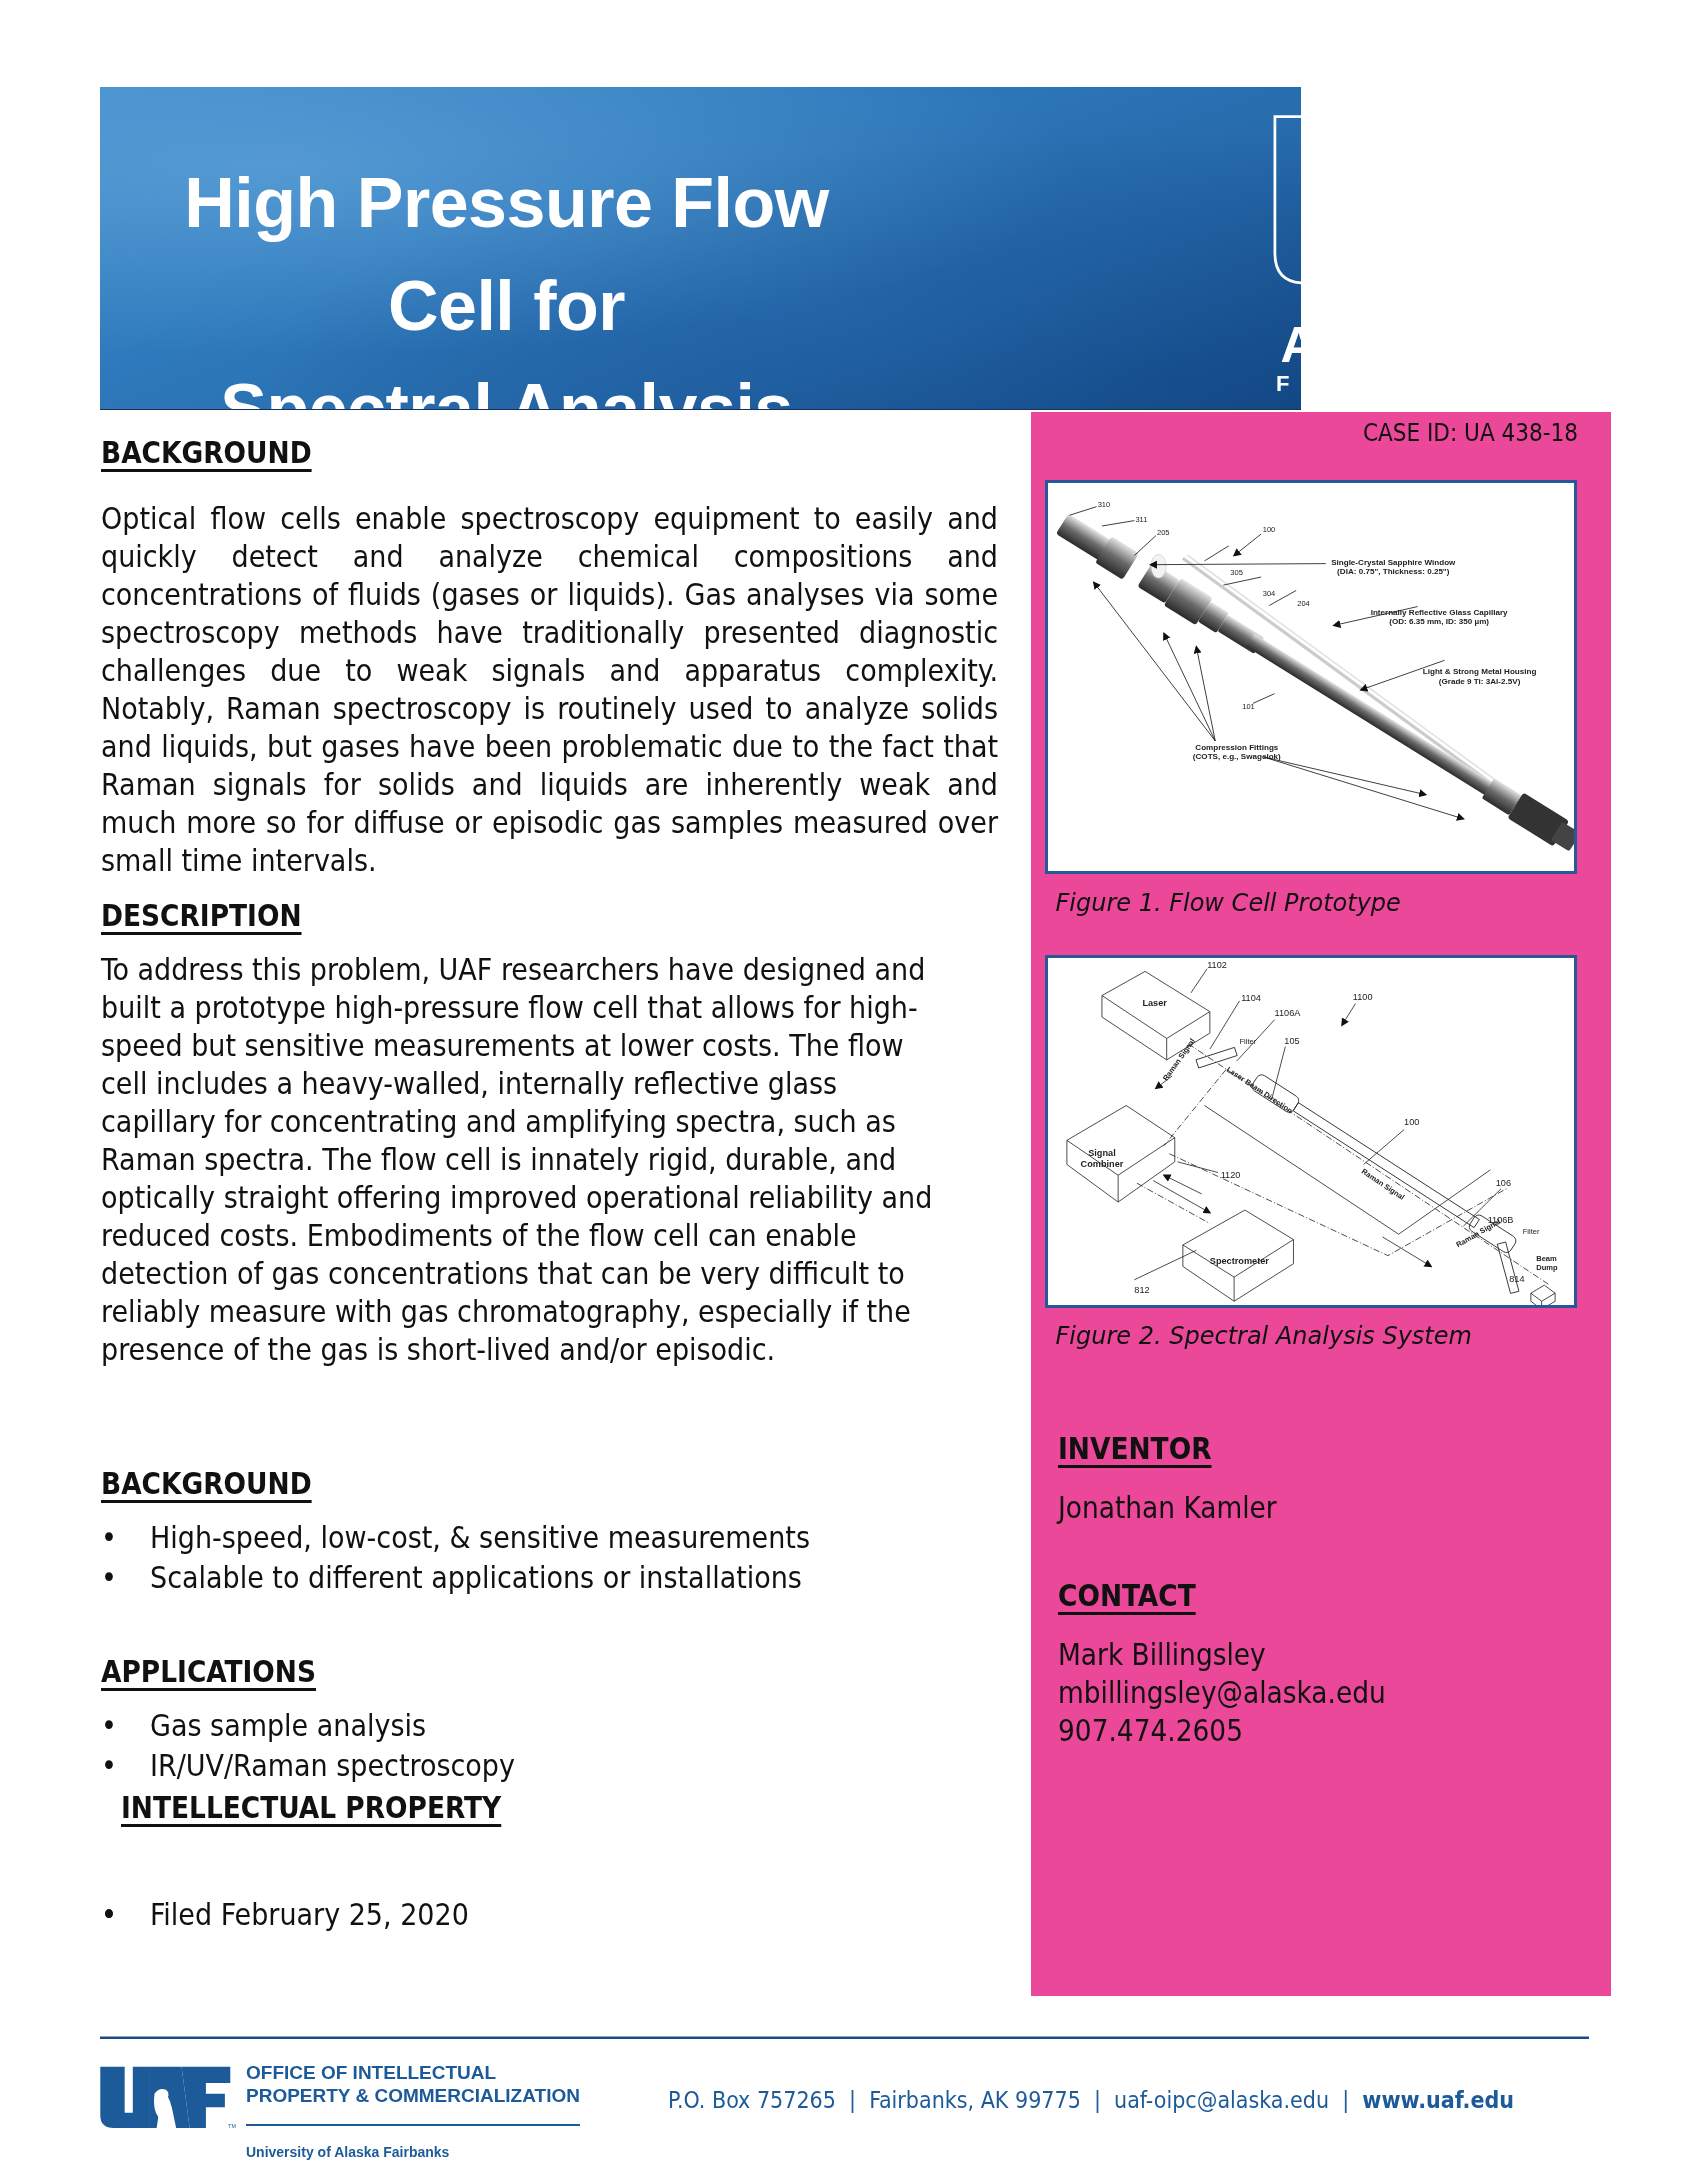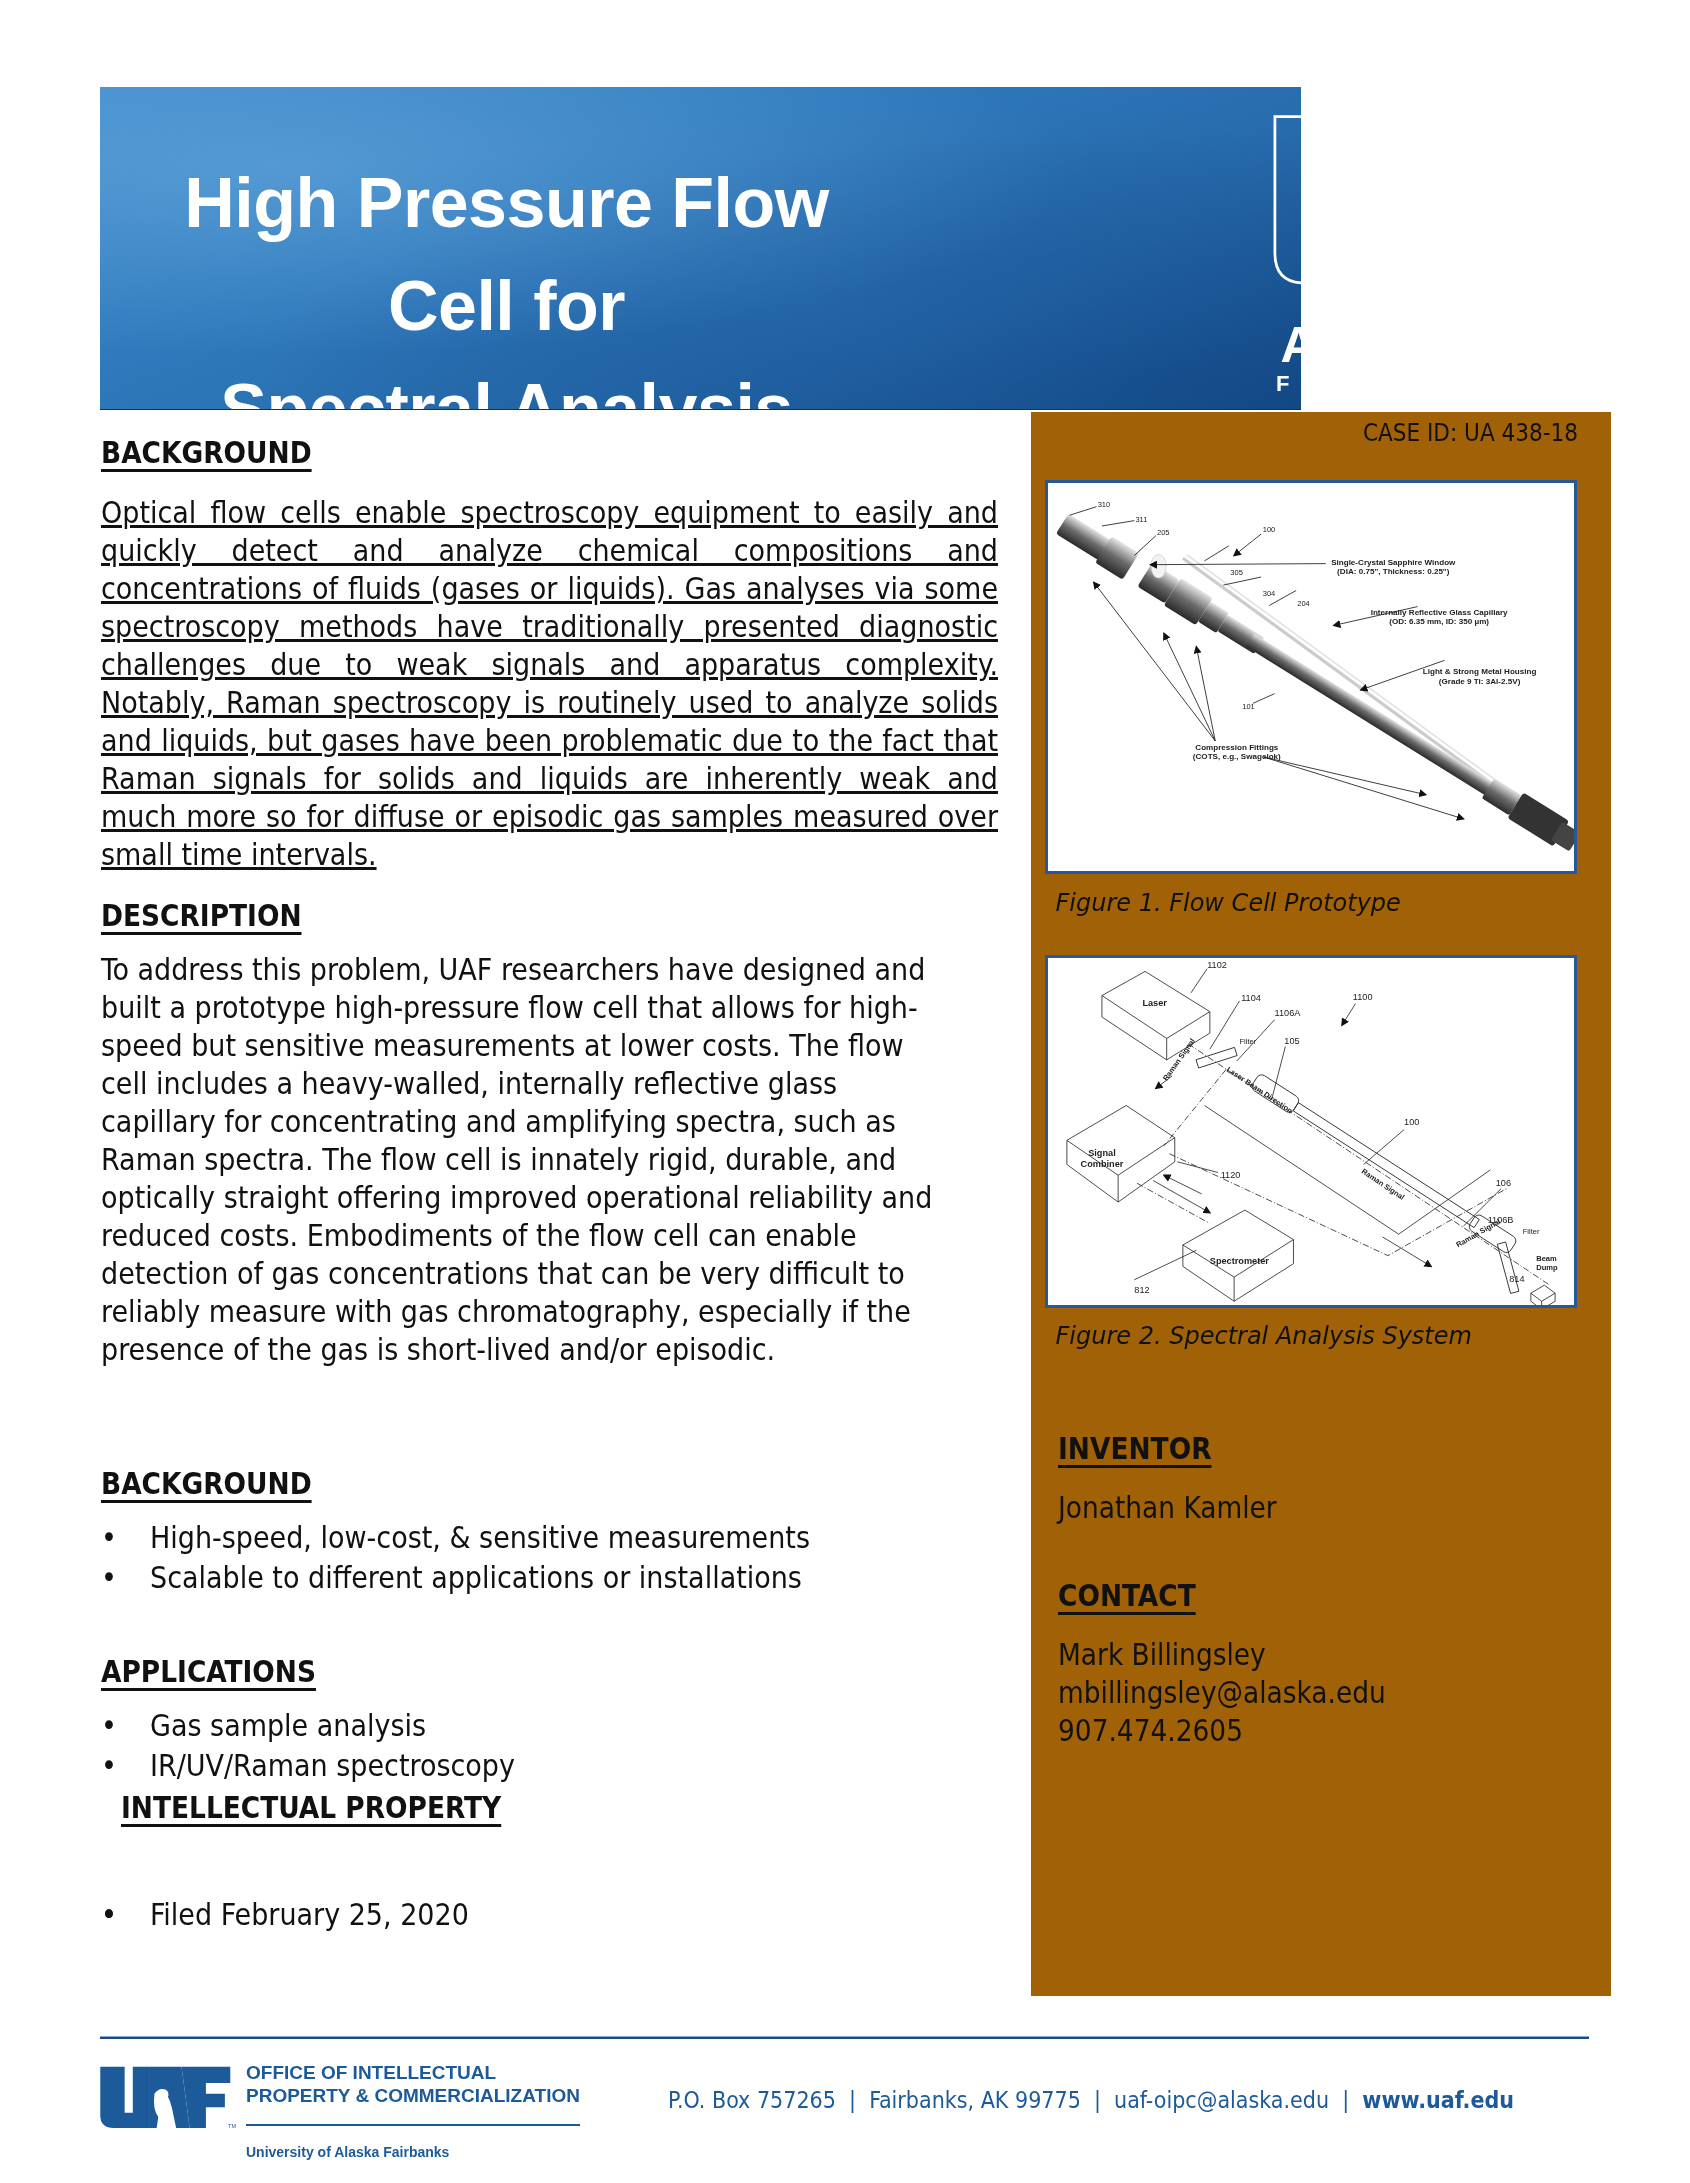--- a/index.html
+++ b/index.html
@@ -38,21 +38,21 @@
   .logo .fairbanks {
     position: absolute; left: 0; top: 257px; width: 284px;
     font-family: "Liberation Sans", sans-serif; font-weight: bold;
     color: #fff; font-size: 22px; letter-spacing: 16.4px; text-align: center;
   }
   .logo .tm { position: absolute; left: 266px; top: 157px; color: #fff; font-size: 8.7px; font-family: "Liberation Sans", sans-serif; }
 
   
   .sidebar {
     position: absolute; left: 1031px; top: 412px; width: 580px; height: 1584px;
-    background: #a16207;
+    background: #ec4899;
   }
   .case-id {
     position: absolute; right: 33px; top: 6.5px;
     font-family: "DejaVu Sans Condensed", "DejaVu Sans", sans-serif; font-size: 24px; color: #111;
   }
   .figure-frame {
     position: absolute; left: 13.6px; width: 532px; background: #fff;
     border: 3.3px solid #27599a;
   }
   .fig1 { top: 68px; height: 394px; }
@@ -89,21 +89,21 @@
     position: absolute; left: 0; width: 897px; font-size: 30px; line-height: 38px;
     font-family: "DejaVu Sans Condensed", "DejaVu Sans", sans-serif;
   }
   .para.justify { text-align: justify; }
   .bullets { position: absolute; left: 0; list-style: none; font-size: 30px; line-height: 40px;
     font-family: "DejaVu Sans Condensed", "DejaVu Sans", sans-serif; }
   .bullets li { position: relative; padding-left: 49px; }
   .bullets li .dot { position: absolute; left: 0; top: 0; }
 
   .h-bg { top: 0px; }
-  .p-bg { top: 58px; text-decoration: underline; }
+  .p-bg { top: 64px; }
   .h-desc { top: 463px; }
   .p-desc { top: 515px; width: 851px; }
   .h-adv { top: 1031px; }
   .l-adv { top: 1082px; }
   .h-app { top: 1219px; }
   .l-app { top: 1270px; }
   .h-ip { top: 1355px; margin-left: 20px; }
   .l-ip { top: 1459px; }
 
   

